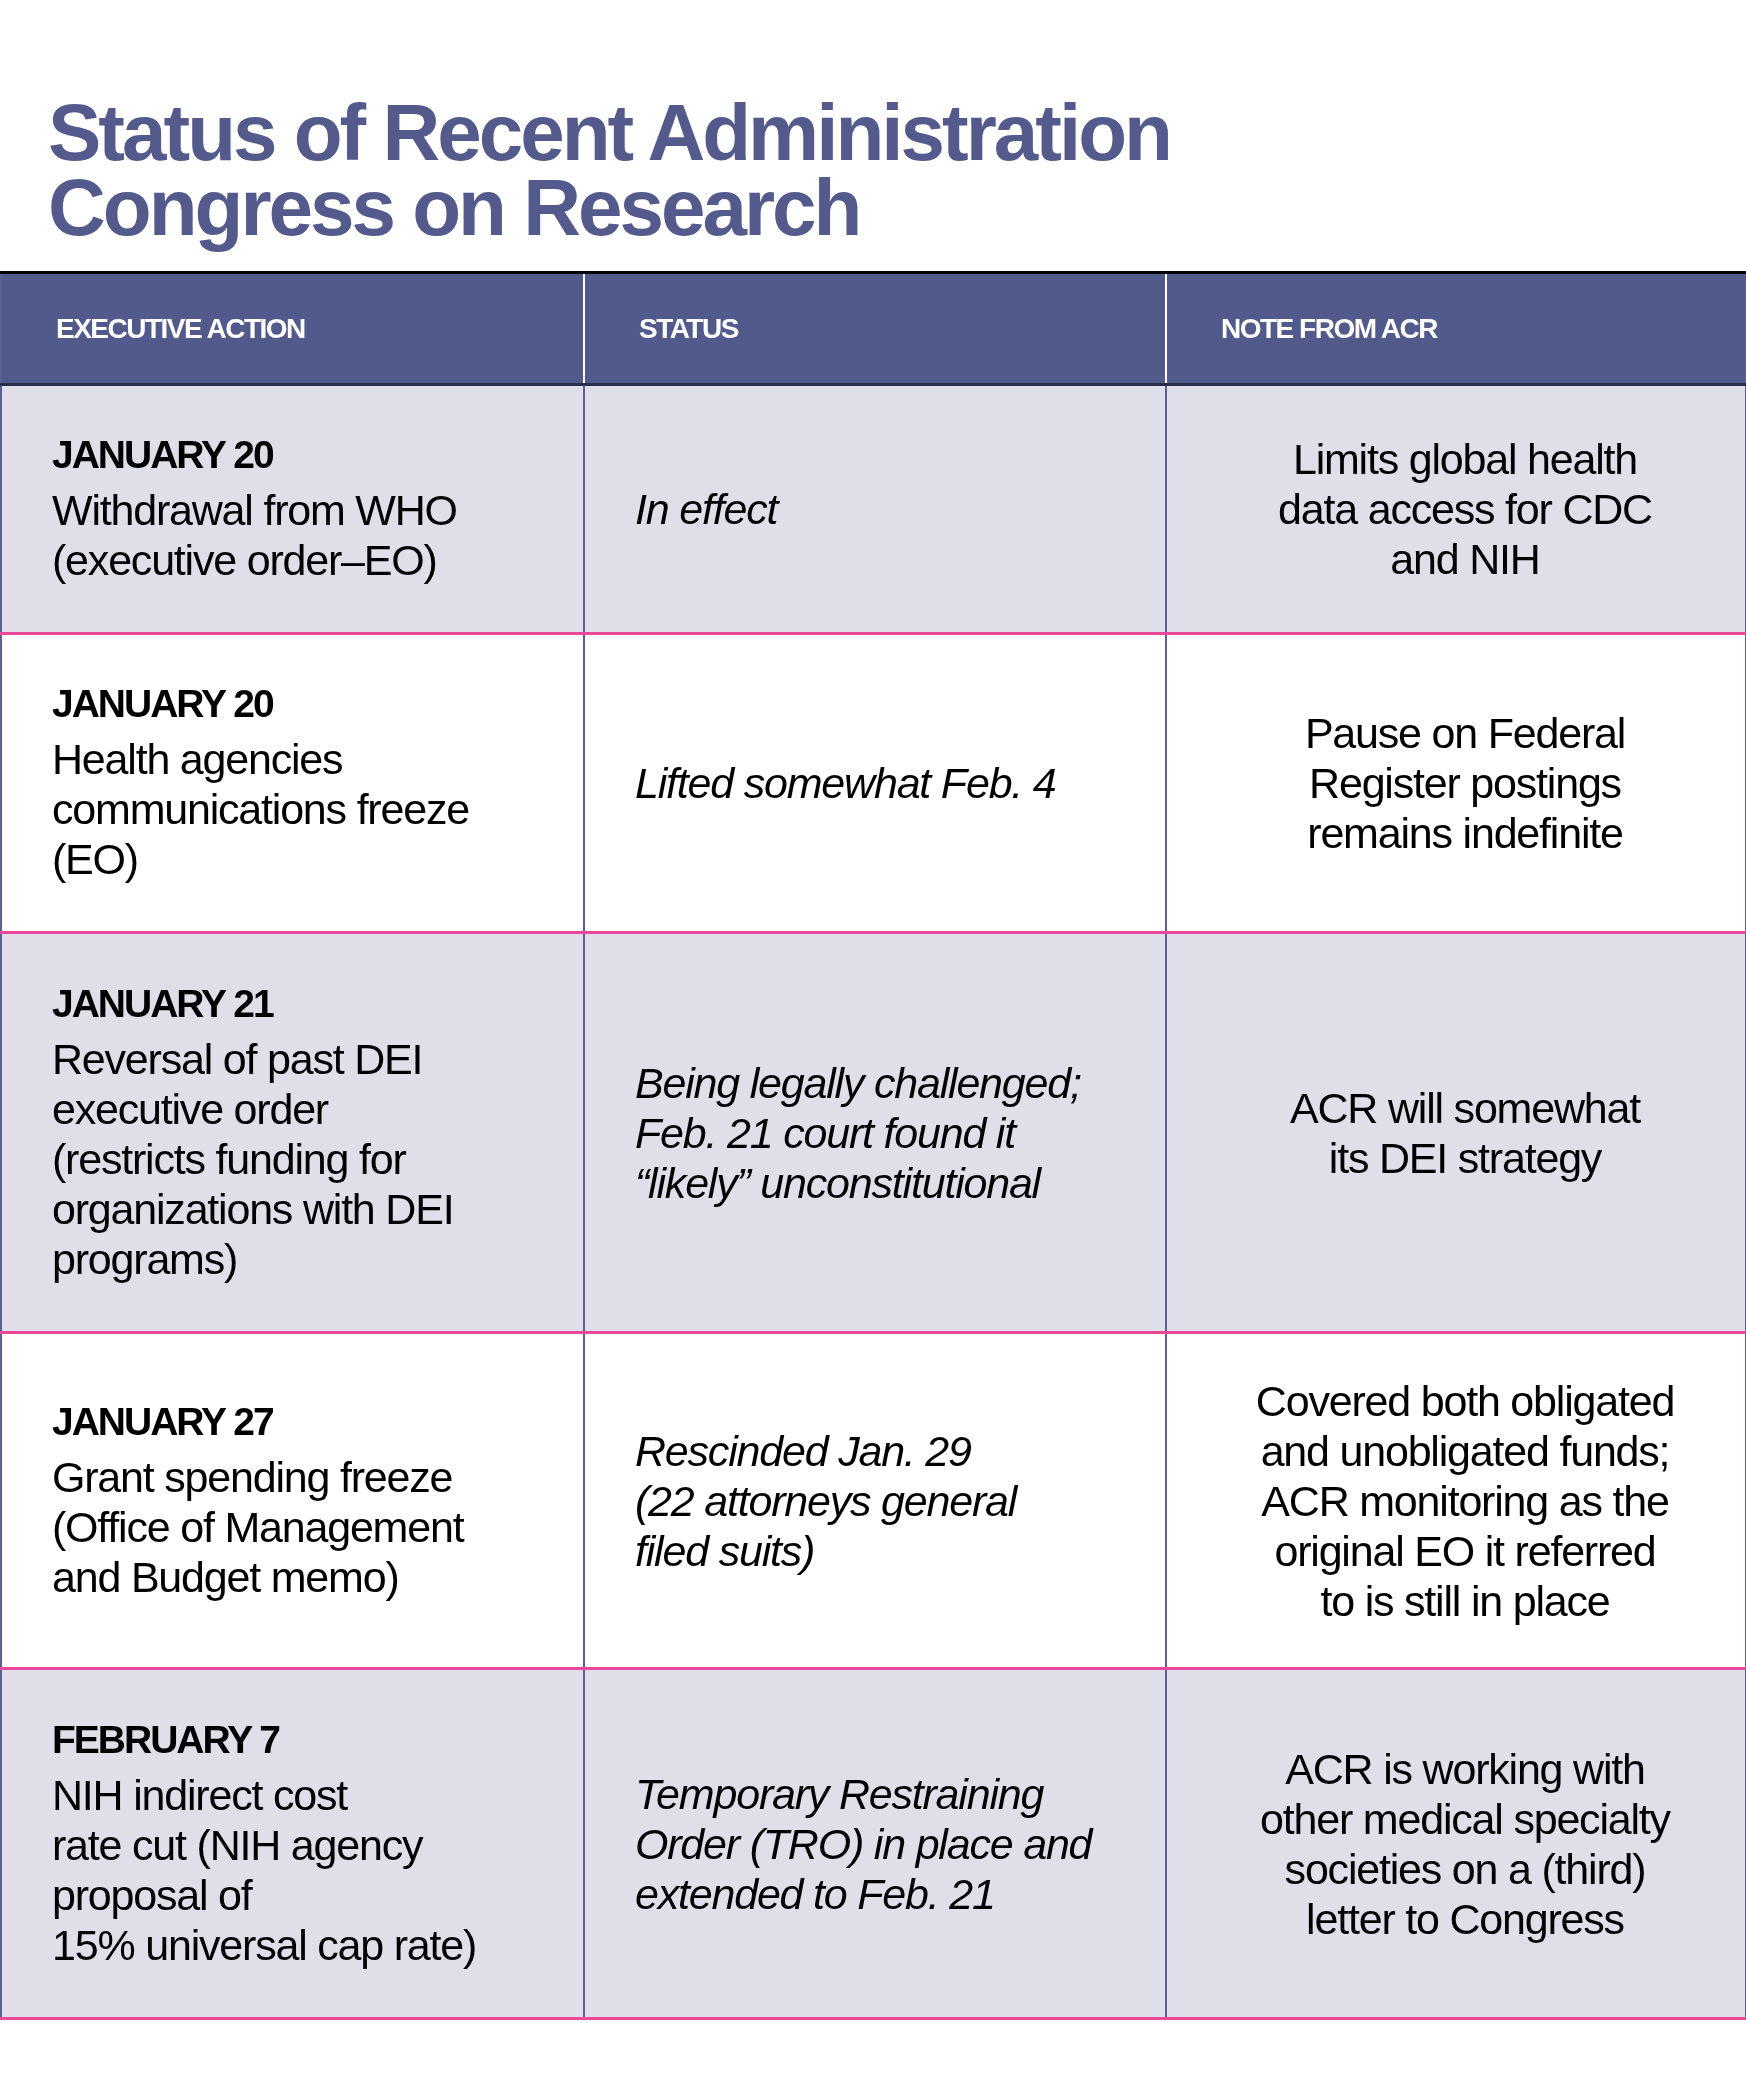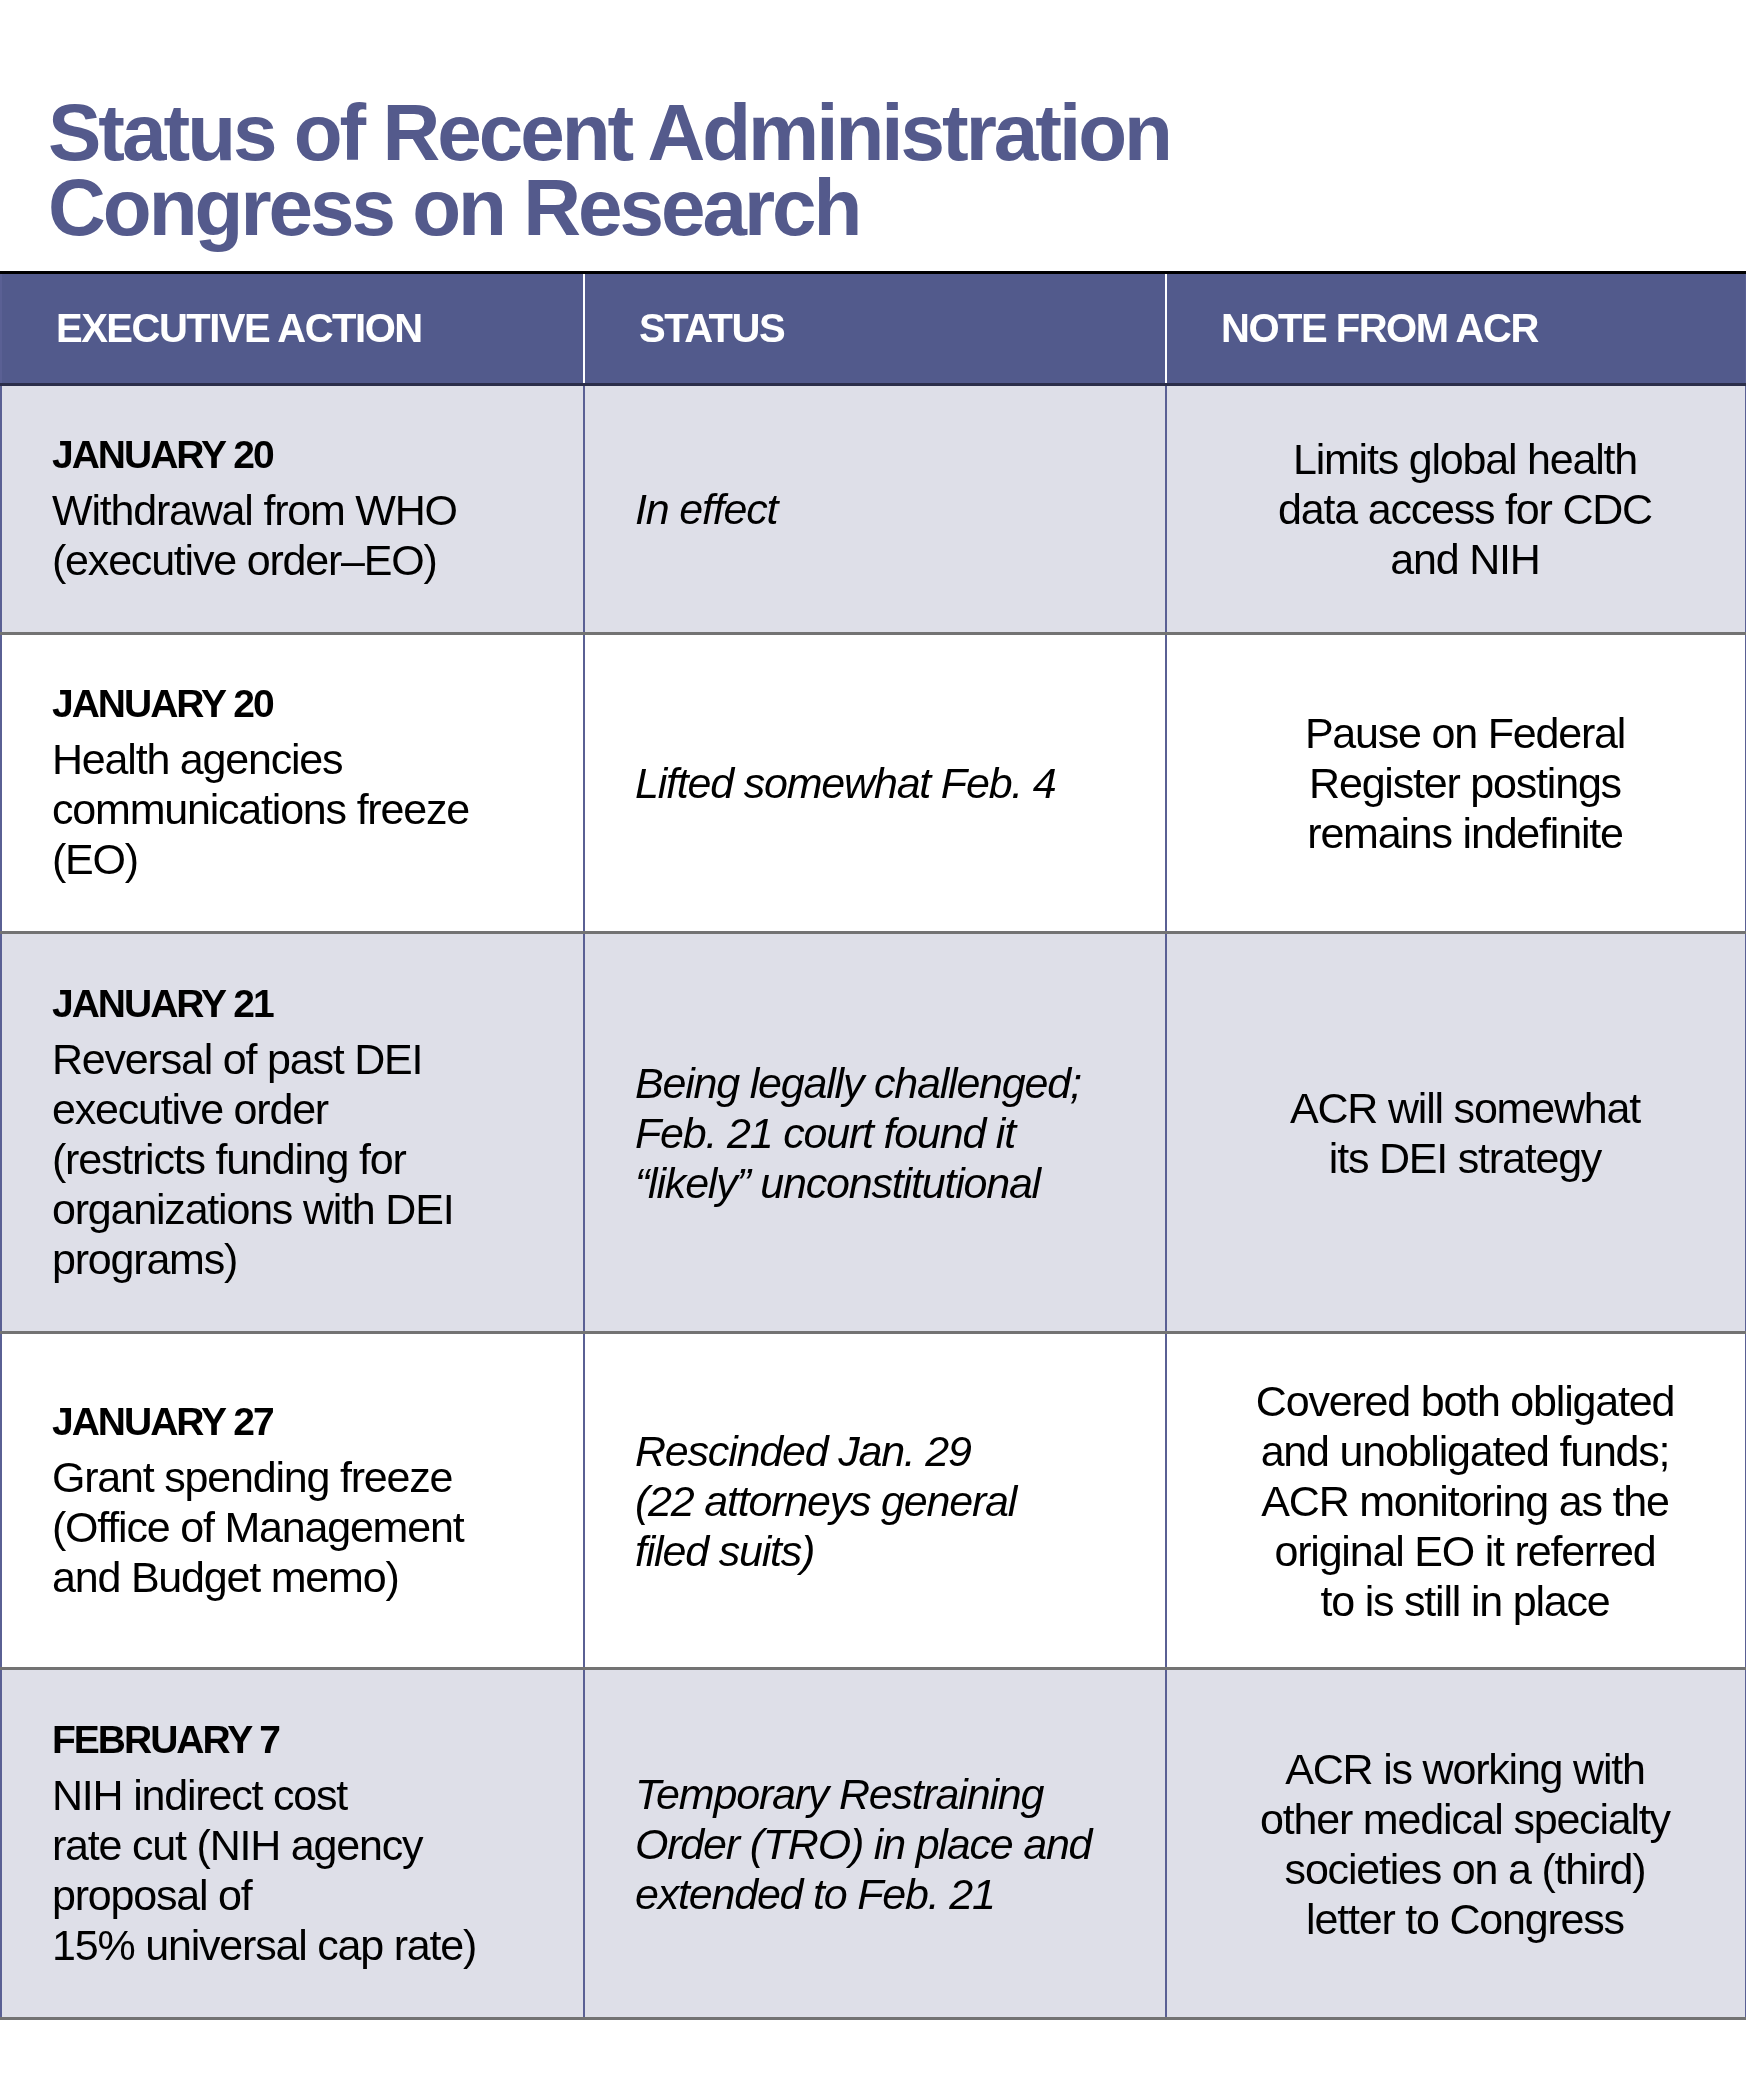--- a/index.html
+++ b/index.html
@@ -39,32 +39,32 @@
     .table col.c2 { width: 582px; }
     .table col.c3 { width: 580px; }
     .table th {
       background: #525a8c;
       color: #ffffff;
       height: 109px;
       text-align: left;
       vertical-align: middle;
       font-family: "Liberation Sans", sans-serif;
       font-weight: bold;
-      font-size: 40px;
+      font-size: 28px;
       letter-spacing: -1.5px;
       padding: 0 0 0 54px;
       border-bottom: 3px solid #2b2e4a;
       border-right: 2px solid #ffffff;
     }
     .table th:last-child { border-right: none; }
     .table td {
       vertical-align: middle;
       padding: 0 32px 0 50px;
       border-right: 2px solid #5a6094;
-      border-bottom: 3px solid #737373;
+      border-bottom: 3px solid #ec4899;
       font-size: 43px;
       line-height: 50px;
       letter-spacing: -1.2px;
     }
     .table td:last-child { border-right: none; }
     .table tr.shaded td { background: #dedfe8; }
     .table tr.plain td { background: #ffffff; }
     .date {
       display: block;
       font-weight: bold;

